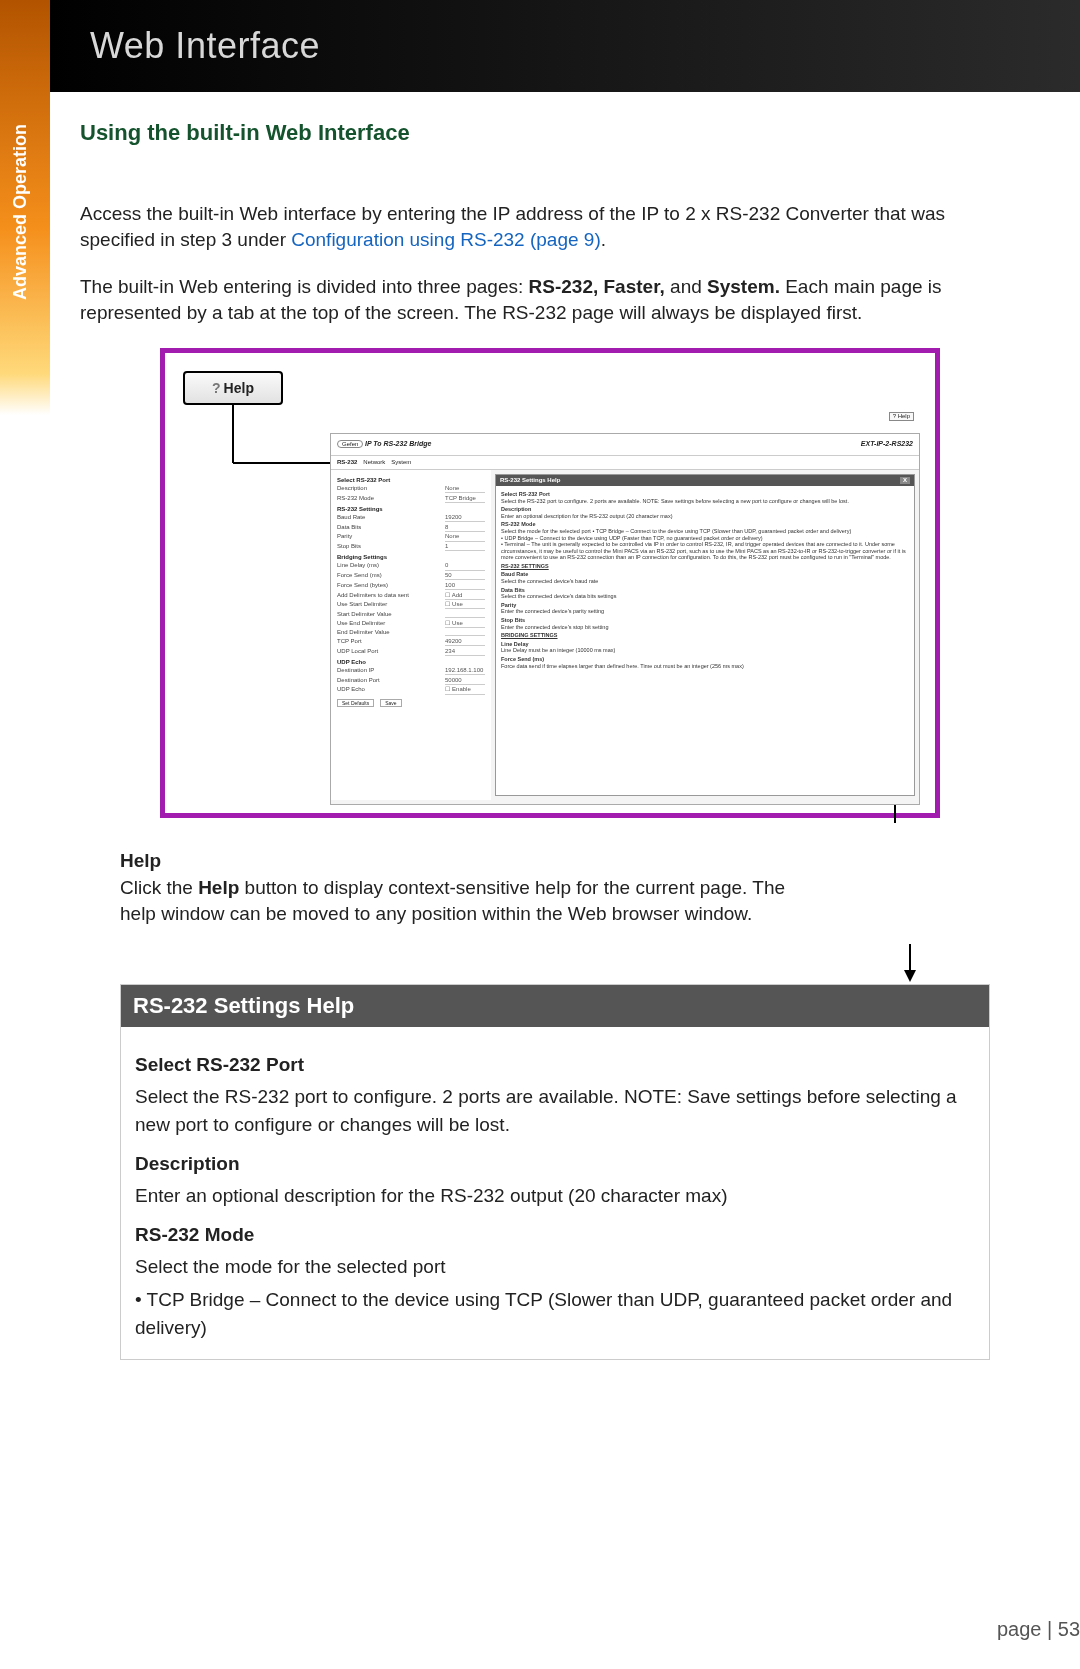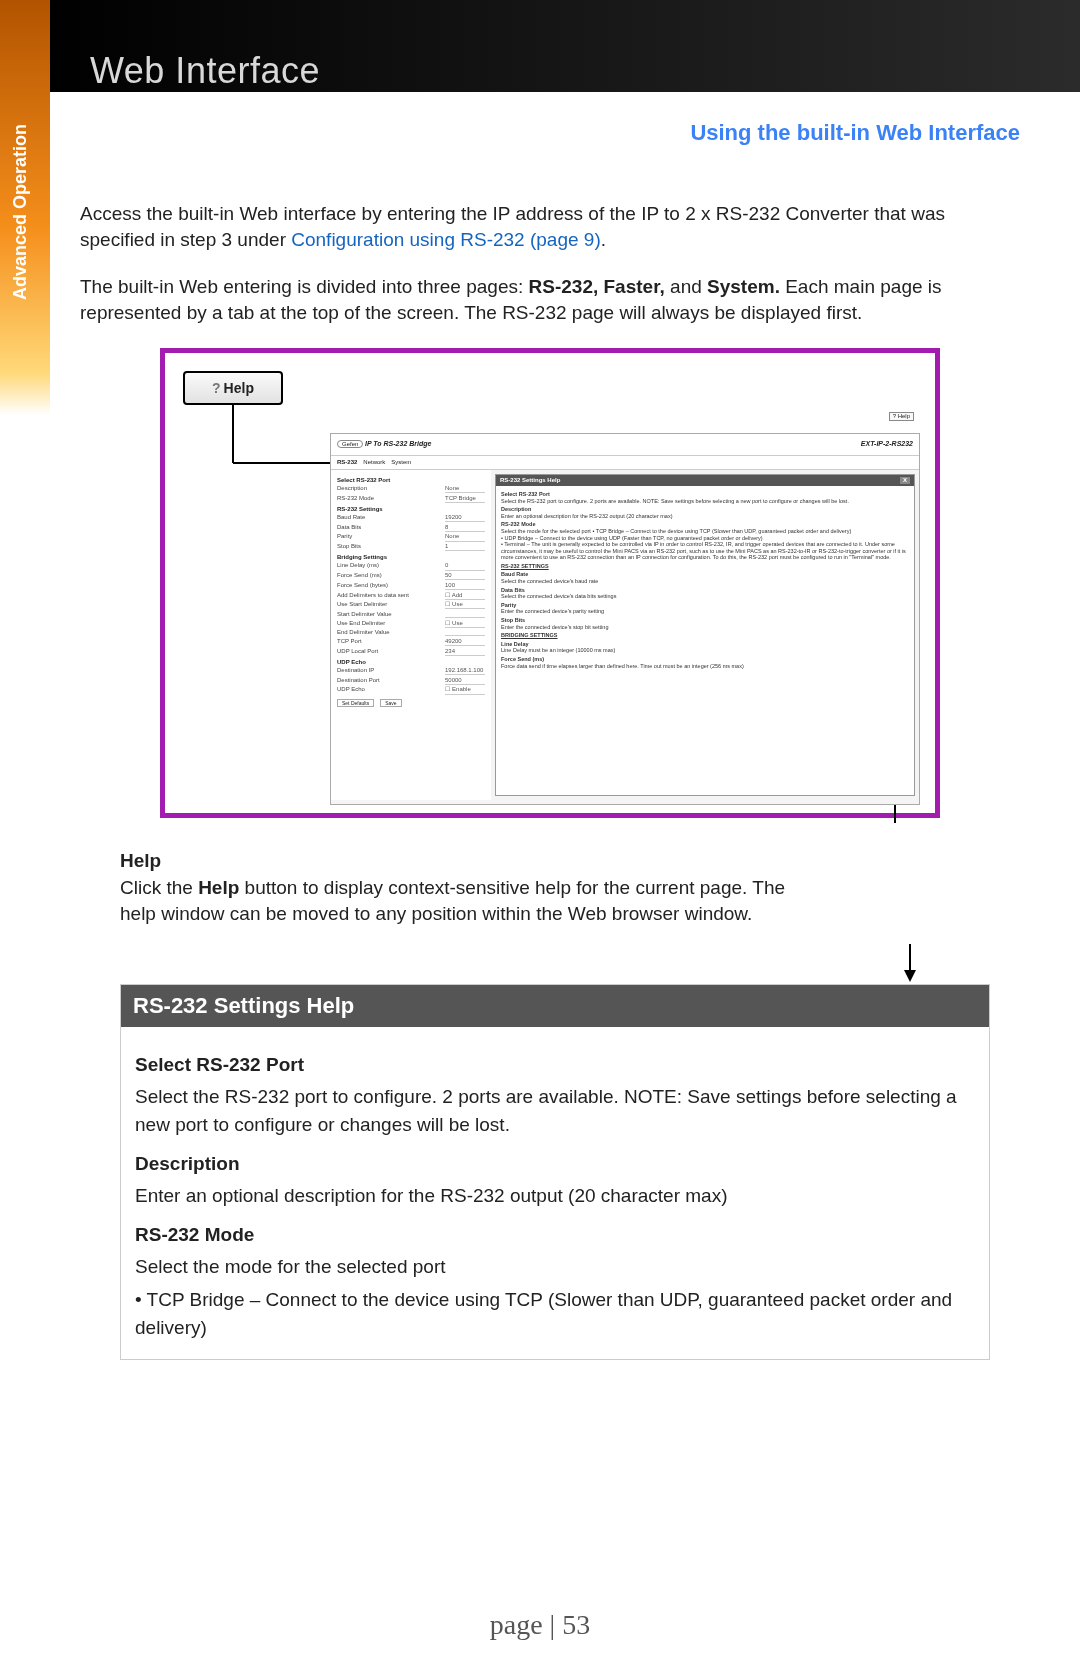--- a/index.html
+++ b/index.html
@@ -1,24 +1,24 @@
 <!DOCTYPE html>
 <html><head>
 <meta charset="utf-8">
 <style>
   * { margin:0; padding:0; box-sizing:border-box; }
   body { font-family: Arial, Helvetica, sans-serif; font-size:18px; color:#222; background:#fff; width:1080px; margin:0 auto; }
   .page { position:relative; width:1080px; height:1669px; }
   .side-strip { position:absolute; left:0; top:0; width:50px; height:415px;
     background:linear-gradient(to bottom, #b25300 0%, #f58f1b 55%, #ffd97a 90%, #ffffff 100%); }
   .side-label { position:absolute; left:10px; top:300px; transform:rotate(-90deg); transform-origin:left top; color:#fff; font-weight:bold; font-size:18px; white-space:nowrap; }
-  .header-band { position:absolute; left:50px; top:0; width:1030px; height:92px; background:linear-gradient(to right,#000 0%, #2b2b2b 100%); display:flex; align-items:flex-end; padding-left:40px; }
+  .header-band { position:absolute; left:50px; top:0; width:1030px; height:92px; background:linear-gradient(to right,#000 0%, #2b2b2b 100%); display:flex; align-items:center; padding-left:40px; }
   .header-title { color:#d8d8d8; font-weight:300; font-size:36px; letter-spacing:0.5px; }
   .content { position:absolute; left:80px; top:120px; width:940px; }
-  .section-title { color:#3b82f6; font-weight:bold; font-size:22px; text-align:right; margin-bottom:55px; }
+  .section-title { color:#14532d; font-weight:bold; font-size:22px; text-align:left; margin-bottom:55px; }
   p.body { font-size:19px; line-height:1.35; margin-bottom:22px; }
   a.link { color:#1565c0; text-decoration:none; }
   .bframe { position:relative; width:780px; height:470px; border:5px solid #a21caf; margin:10px auto 30px auto; background:#fff; }
   .helpbtn { position:absolute; left:18px; top:18px; width:100px; height:34px; border:2px solid #000; border-radius:4px; background:linear-gradient(#fafafa,#e2e2e2); text-align:center; line-height:30px; font-weight:bold; font-size:14px; }
   .helpbtn .q { color:#777; margin-right:3px; }
   .mini { position:absolute; left:165px; top:80px; width:590px; height:372px; border:1px solid #aaa; background:#f4f4f4; font-size:6px; line-height:1.2; }
   .mini-head { height:22px; background:#fff; border-bottom:1px solid #ccc; display:flex; align-items:center; padding:0 6px; justify-content:space-between; }
   .mini-head .brand { border:1px solid #888; border-radius:8px; padding:0 4px; font-size:6px; }
   .mini-head .title { font-style:italic; font-weight:bold; font-size:7px; }
   .mini-head .model { font-style:italic; font-weight:bold; font-size:7px; }
@@ -38,21 +38,21 @@
   .mini-help-body { padding:3px 5px; font-size:5.5px; color:#333; }
   .mini-help-body b { display:block; margin-top:2px; }
   .mini-help-btn { position:absolute; right:5px; top:-22px; font-size:6px; border:1px solid #888; padding:0 3px; background:#f8f8f8; }
   .help-caption { margin-left:40px; width:700px; font-size:19px; line-height:1.35; margin-bottom:18px; }
   .help-caption .t { font-weight:bold; display:block; margin-bottom:2px; }
   .zoom { margin-left:40px; width:870px; border:1px solid #ccc; }
   .zoom-h { background:#555; color:#fff; font-weight:bold; padding:8px 12px; font-size:22px; }
   .zoom-body { padding:12px 14px; font-size:19px; line-height:1.45; background:#fff; }
   .zoom-body .sub { font-weight:bold; margin-top:12px; margin-bottom:4px; display:block; }
   .zoom-body p { margin-bottom:6px; }
-  .pageno { position:absolute; bottom:28px; width:100%; text-align:center; font-size:28px; color:#555;font-family:Liberation Serif, serif; }
+  .pageno { position:absolute; bottom:28px; width:100%; text-align:right; font-size:20px; color:#555; }
   svg.lines { position:absolute; left:0; top:0; pointer-events:none; }
 </style>
 </head>
 <body>
 
 <div class="page">
   <div class="side-strip"></div>
   <div class="side-label">Advanced Operation</div>
 
   <div class="header-band">

